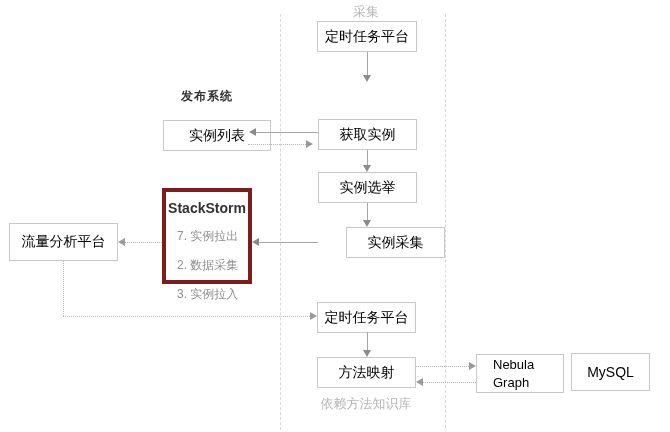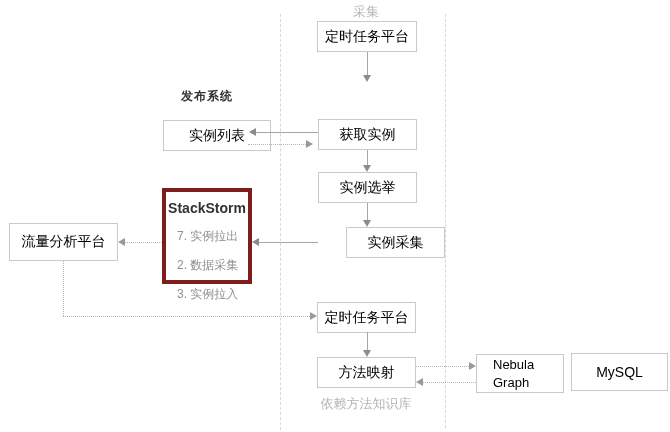--- a/index.html
+++ b/index.html
@@ -27,21 +27,21 @@
   #n-task-top{left:317px;top:21px;width:100px;height:31px;}
   #n-instlist{left:163px;top:120px;width:108px;height:31px;}
   #n-fetch{left:318px;top:119px;width:99px;height:31px;}
   #n-elect{left:318px;top:172px;width:99px;height:31px;}
   #n-collect{left:318px;top:227px;width:99px;height:31px;margin-left:28px;}
   #n-traffic{left:9px;top:223px;width:109px;height:38px;}
   #n-task-bottom{left:317px;top:302px;width:99px;height:31px;}
   #n-mapping{left:317px;top:357px;width:99px;height:31px;}
   #n-nebula{left:476px;top:354px;width:88px;height:39px;font-size:13px;line-height:1.35;}
   #n-nebula .wrap{display:inline-block;width:54px;}
-  #n-mysql{left:571px;top:353px;width:97px;height:38px;}
+  #n-mysql{left:571px;top:353px;width:79px;height:38px;}
 
   
   #n-stackstorm{left:162px;top:188px;width:90px;height:96px;box-sizing:border-box;
         position:absolute;background:#fff;border:4px solid #7f1d1d;}
   #n-stackstorm .ss-title{margin-top:8px;text-align:center;font-size:14px;font-weight:700;color:#333;}
   #n-stackstorm .ss-step{margin:12px 0 0 11px;font-size:12px;color:#8f8f8f;}
 
   
   .hline{position:absolute;height:0;border-top:1px solid #a6a6a6;}
   .vline{position:absolute;width:0;border-left:1px solid #a6a6a6;}

